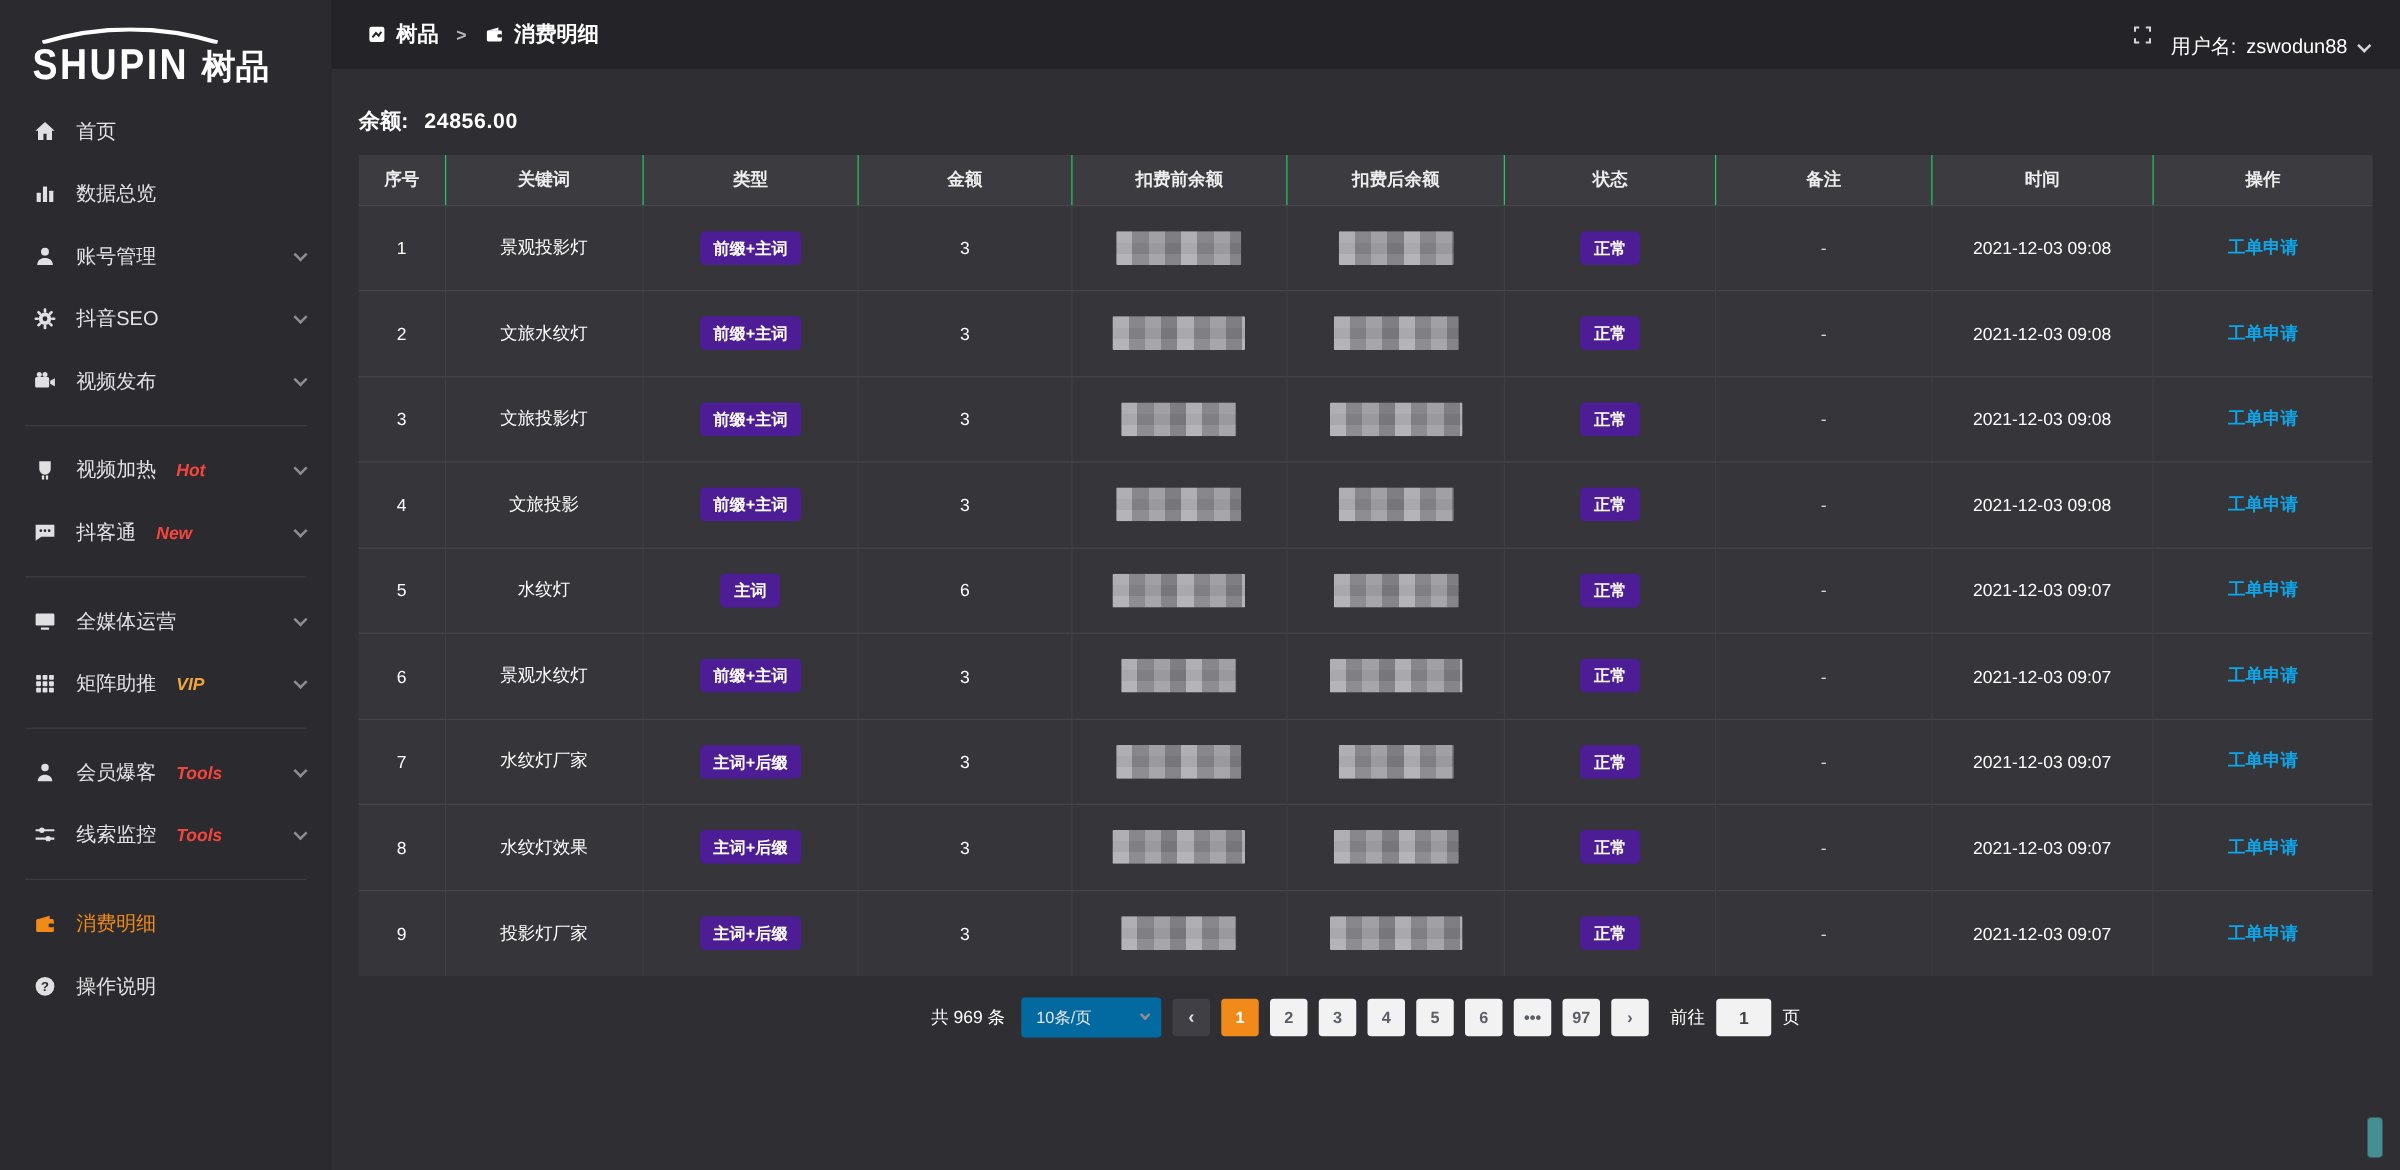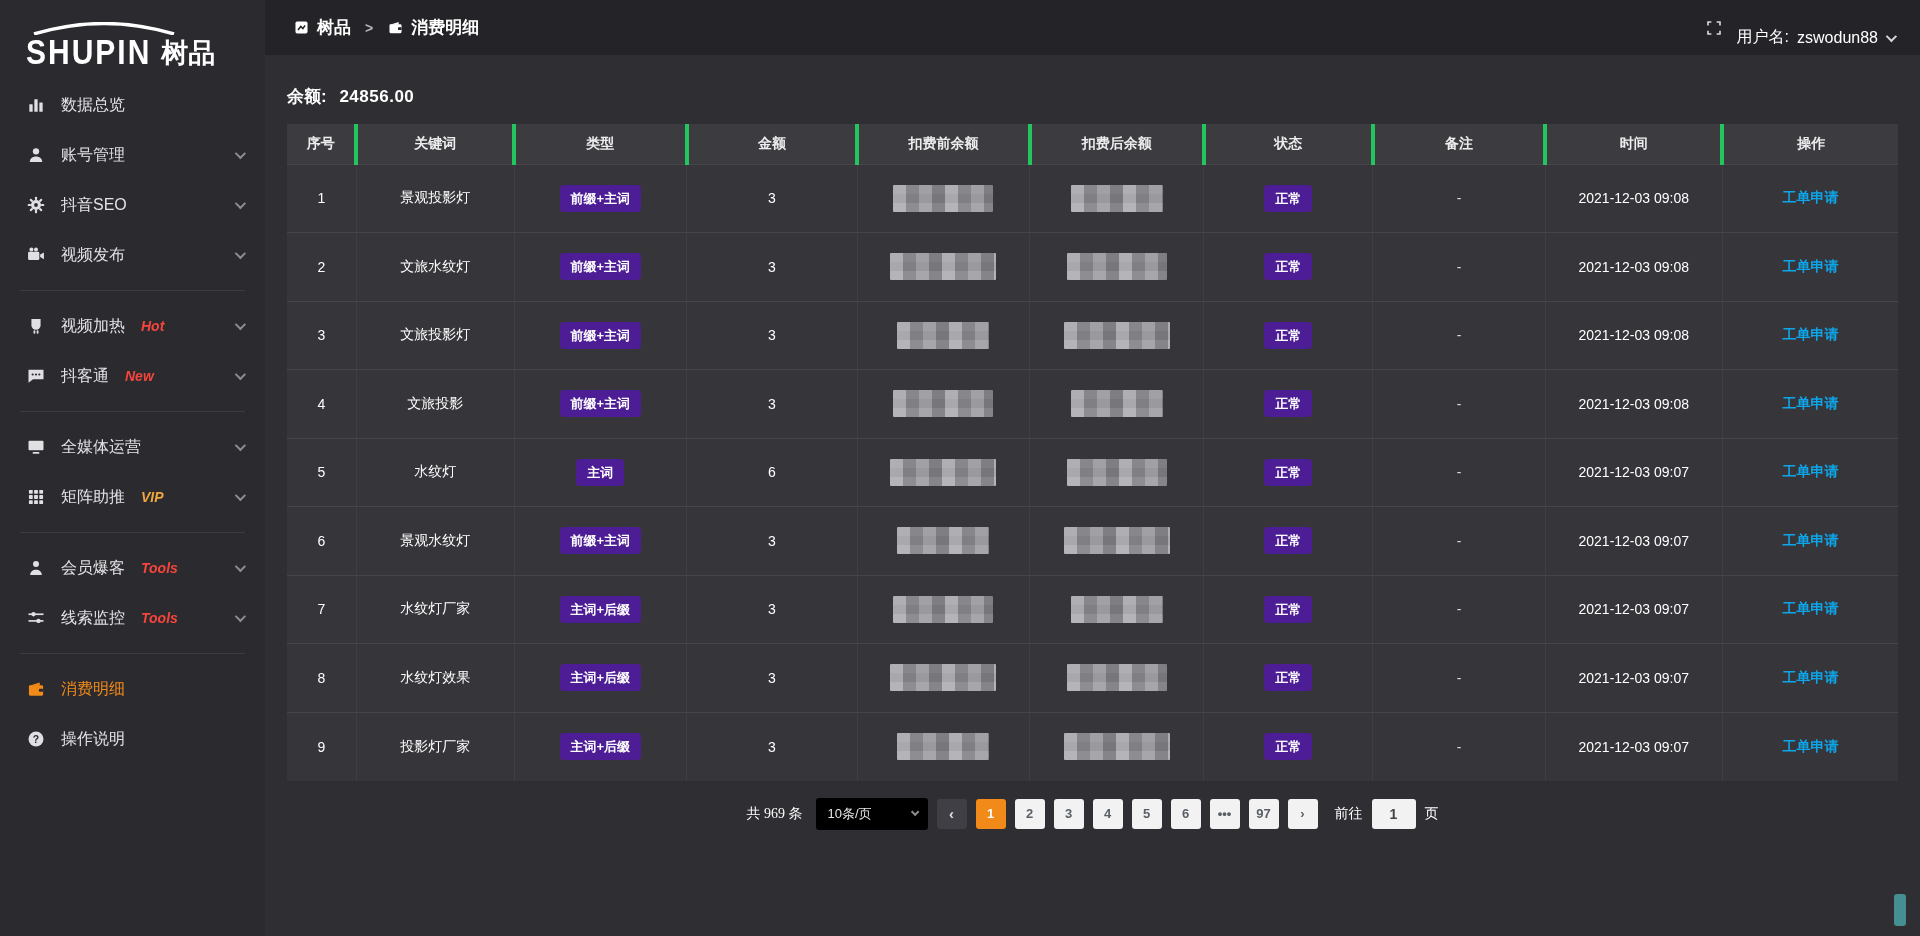--- a/index.html
+++ b/index.html
@@ -56,21 +56,21 @@
   .user-chev { border-color:#d6d6da; }
 
   
   .main { flex:1; padding:0 22px; overflow:hidden; }
   .balance { margin:30px 0 16px 0; font-size:17px; font-weight:bold; color:#fff; }
   .balance .bal-value { margin-left:8px; letter-spacing:.5px; }
 
   table { width:100%; border-collapse:collapse; background:#35353a; table-layout:fixed; }
   thead th {
     background:#3b3b40; height:40px; font-size:14px; font-weight:bold; color:#ededee;
-    border-right:4px solid #22c55e; border-bottom:1px solid #45454a;
+    border-right:1px solid #22c55e; border-bottom:1px solid #45454a;
   }
   thead th:last-child { border-right:none; }
   tbody td {
     height:68.5px; text-align:center; font-size:14px; color:#fff;
     border-right:1px solid #3e3e43; border-bottom:1px solid #45454a;
   }
   tbody td:last-child { border-right:none; }
   tbody tr:last-child td { border-bottom:none; }
 
   .badge {
@@ -86,23 +86,23 @@
   .m-b { width:92px; }
   .m-c { width:106px; }
   .remark { color:#d9d9db; }
   .action-link { color:#0ea5e9; font-weight:bold; cursor:pointer; text-decoration:none; }
 
   
   .pagination {
     margin-top:17px; display:flex; align-items:center; justify-content:center; gap:9px;
     font-size:14px; color:#fff;
   }
-  .pg-total { margin-right:4px;font-family:Liberation Serif, serif; }
+  .pg-total { margin-right:4px; }
   .pg-select {
-    height:32px; min-width:112px; background:#000000; border-radius:3px; padding:0 12px;
+    height:32px; min-width:112px; background:#0369a1; border-radius:3px; padding:0 12px;
     display:flex; align-items:center; justify-content:space-between; gap:10px;
     color:#e6e6e8; font-size:13px; cursor:pointer;
   }
   .pg-select .chev { transform:rotate(45deg) translateY(-3px); width:6px; height:6px; }
   .pg-btn {
     min-width:30px; height:30px; padding:0 5px; border-radius:3px;
     display:flex; align-items:center; justify-content:center;
     font-size:13px; font-weight:bold; background:#f2f2f2; color:#5a5e66; cursor:pointer;
   }
   .pg-btn.dark { background:#3f3f45; color:#dfdfe2; font-size:15px; }
@@ -136,20 +136,26 @@
           <path d="M4 12 Q74 -9 144 12" stroke="#ffffff" stroke-width="3.4" fill="none"></path>
         </svg>
       <div class="logo-row">
         <span class="logo-en">SHUPIN</span>
         <span class="logo-cn">树品</span>
       </div>
     </div>
 
     <nav class="menu">
 
+      <div class="side-item">
+        <svg class="s-icon" viewBox="0 0 24 24">
+            <path fill="#e0e0e3" d="M12 3 2.8 11.4h2.5v8.9h5.2v-5.8h3v5.8h5.2v-8.9h2.5z"></path>
+          </svg>
+        <span class="s-label">首页</span>
+      </div>
 
       <div class="side-item">
         <svg class="s-icon" viewBox="0 0 24 24">
             <g fill="#e0e0e3">
               <rect x="4" y="11" width="4" height="9" rx="0.6"></rect>
               <rect x="10" y="5" width="4" height="15" rx="0.6"></rect>
               <rect x="16" y="9" width="4" height="11" rx="0.6"></rect>
             </g>
           </svg>
         <span class="s-label">数据总览</span>

